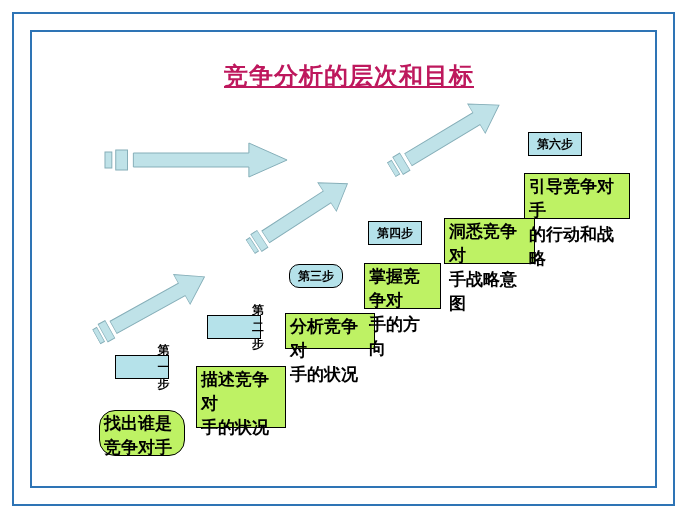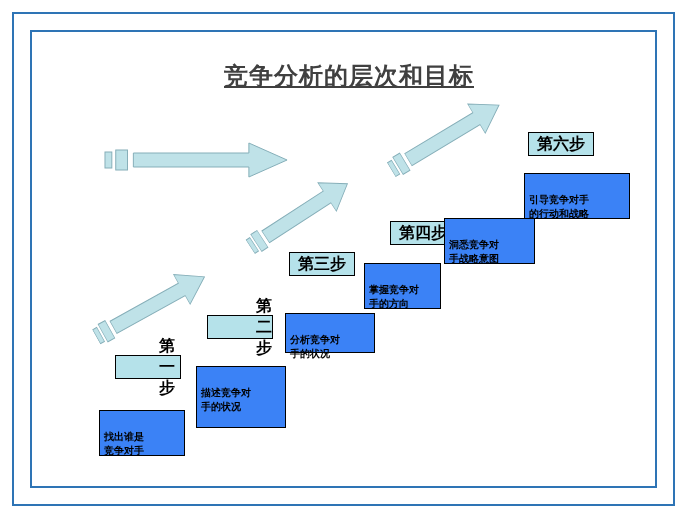--- a/index.html
+++ b/index.html
@@ -21,47 +21,47 @@
     position:absolute;left:12px;top:12px;right:12px;bottom:12px;
     border:2px solid var(--frame-blue);
   }
   .frame-inner{
     position:absolute;left:30px;top:30px;right:30px;bottom:30px;
     border:2px solid var(--frame-blue);
   }
   .title{
     position:absolute;left:11px;right:0;top:60px;
     text-align:center;
-    font-size:24px;font-weight:bold;color:#404040;
+    font-size:24px;font-weight:bold;color:#be185d;
     text-decoration:underline;
     letter-spacing:1px;
   }
   .arrow{
     position:absolute;
     transform-origin:0 50%;
     height:40px;
   }
   .arrow svg{display:block;width:100%;height:100%;}
   .arrow .shape{fill:var(--arrow-fill);stroke:var(--arrow-stroke);stroke-width:1;}
   .step{
     position:absolute;
-    width:66px;height:24px;
+    width:54px;height:24px;
     background:var(--step-fill);
     border:1px solid #000;
     display:flex;align-items:center;justify-content:center;
-    font-size:16px;font-weight:bold;color:#000;
+    font-size:12px;font-weight:bold;color:#000;
     box-sizing:border-box;
   }
   .desc{
     position:absolute;
-    background:#3b82f6;
+    background:#bef264;
     border:1px solid #000;
-    font-size:10px;font-weight:bold;color:#000;
+    font-size:17px;font-weight:bold;color:#000;
     line-height:1.42;
-    padding:19px 4px;
+    padding:1px 4px;
     box-sizing:border-box;
   }
 </style>
 </head>
 <body>
 
 <div class="slide">
   <div class="frame-outer"></div>
   <div class="frame-inner"></div>
 
@@ -91,25 +91,25 @@
   <div class="arrow" style="left:391px;top:150px;width:128px;transform:rotate(-31deg);">
     <svg viewBox="0 0 190 40" preserveAspectRatio="none">
       <rect class="shape" x="1" y="12" width="7" height="16"></rect>
       <rect class="shape" x="12" y="10" width="12" height="20"></rect>
       <polygon class="shape" points="30,13 148,13 148,3 187,20 148,37 148,27 30,27"></polygon>
     </svg>
   </div>
 
   <div class="step" style="left:115px;top:355px;padding-left:43px;">第一步</div>
   <div class="step" style="left:207px;top:315px;padding-left:48px;">第二步</div>
-  <div class="step" style="left:289px;top:252px;">第三步</div>
-  <div class="step" style="left:368px;top:221px;margin-left:22px;">第四步</div>
+  <div class="step" style="left:289px;top:264px;border-radius:10px;">第三步</div>
+  <div class="step" style="left:368px;top:221px;">第四步</div>
   <div class="step" style="left:528px;top:132px;">第六步</div>
 
-  <div class="desc" style="left:99px;top:410px;width:86px;height:46px;">
+  <div class="desc" style="left:99px;top:410px;width:86px;height:46px;border-radius:16px;">
     <div>找出谁是</div>
     <div>竞争对手</div>
   </div>
   <div class="desc" style="left:196px;top:366px;width:90px;height:62px;">
     <div>描述竞争对</div>
     <div>手的状况</div>
   </div>
   <div class="desc" style="left:285px;top:313px;width:90px;height:36px;">
     <div>分析竞争对</div>
     <div>手的状况</div>

